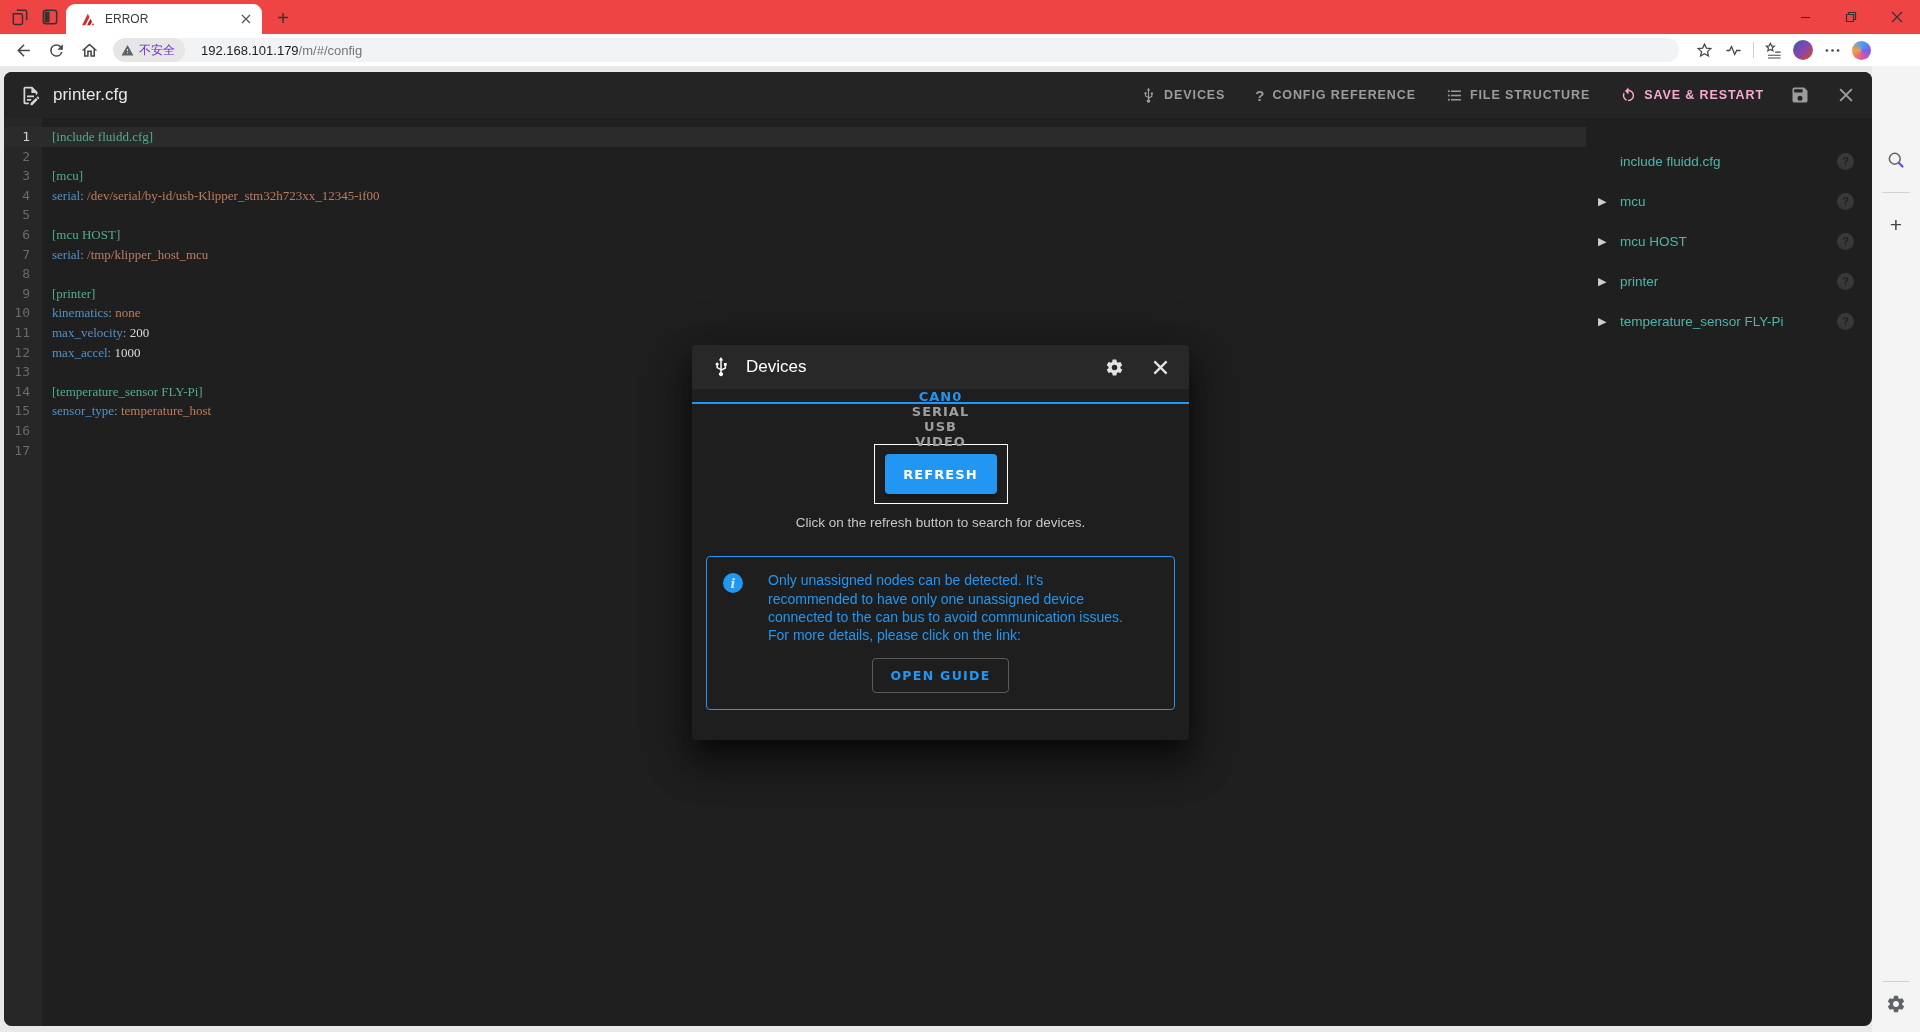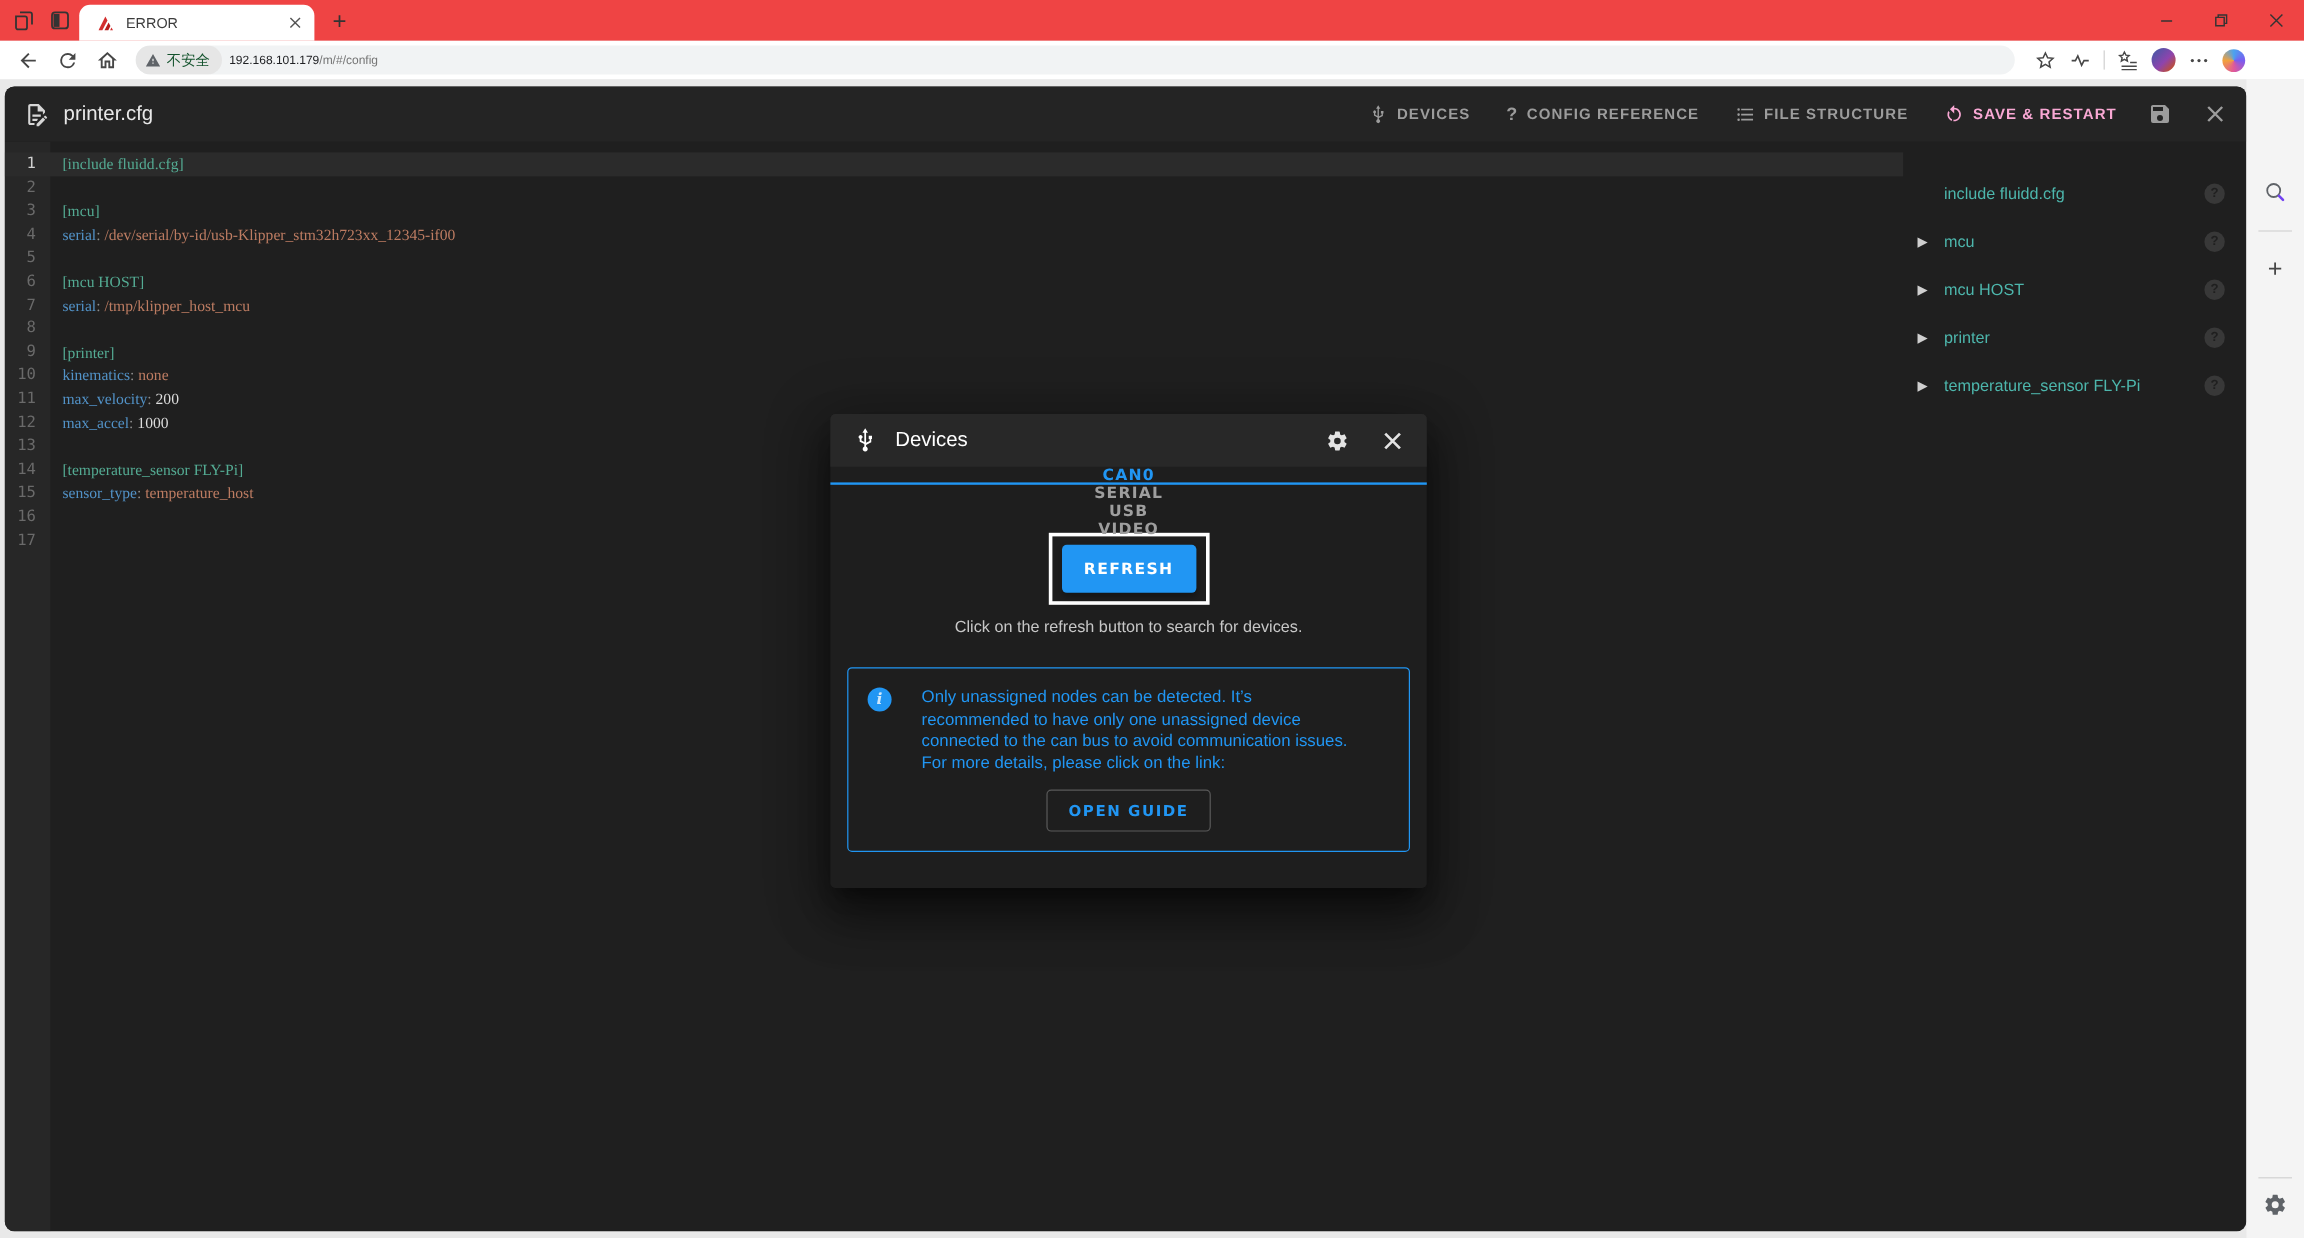--- a/index.html
+++ b/index.html
@@ -20,22 +20,22 @@
   .win-btn { width:46px; height:34px; display:flex; align-items:center; justify-content:center; color:#333; }
 
   .toolbar { position:absolute; left:0; top:34px; width:1920px; height:32px; background:#ffffff;
     display:flex; align-items:center; }
   .tb-icon { width:19px; height:19px; color:#474747; margin-left:14px; flex:none; }
   .addressbar { margin-left:14px; width:1566px; height:24px; background:#f1f3f4; border-radius:12px;
     display:flex; align-items:center; overflow:hidden; }
   .sec-chip { height:24px; background:#e6e6e6; border-radius:12px; display:flex; align-items:center;
     padding:0 10px 0 8px; }
   .sec-chip svg { width:13px; height:13px; }
-  .sec-label { font-size:12px; color:#14532d; margin-left:5px; font-family:"DejaVu Sans",sans-serif; }
-  .url { font-size:10px; margin-left:6px; color:#202124; }
+  .sec-label { font-size:12px; color:#6d28d9; margin-left:5px; font-family:"DejaVu Sans",sans-serif; }
+  .url { font-size:13px; margin-left:16px; color:#202124; }
   .url .path { color:#757575; }
   .tb-right { display:flex; align-items:center; margin-left:6px; }
   .tb-right .tb-icon { margin-left:10px; }
   .tb-sep { width:1px; height:16px; background:#d0d0d0; margin-left:10px; }
   .avatar { width:20px; height:20px; border-radius:50%; margin-left:10px;
     background:linear-gradient(135deg,#3b5ba5,#8e44ad 55%,#d35400); }
   .copilot { width:19px; height:19px; border-radius:50%; margin-left:10px; margin-right:10px;
     background:conic-gradient(#4aa3f0,#7a5cf0,#e0589a,#f2a13c,#4aa3f0); }
 
   
@@ -90,21 +90,21 @@
   .mh-icon { width:19px; height:19px; color:#e3e3e3; cursor:pointer; }
   .mh-icon + .mh-icon { margin-left:26px; width:21px; height:21px; }
   .mtabs { display:flex; height:44px;flex-direction:column; }
   .mtab { flex:1; display:flex; align-items:center; justify-content:center; position:relative;
     color:#9e9e9e; font-size:13px; font-weight:bold; letter-spacing:1px; cursor:pointer;
     font-family:"DejaVu Sans",sans-serif; }
   .mtab.active { color:#2196f3; }
   .mtab.active::after { content:''; position:absolute; left:0; right:0; bottom:0; height:2px;
     background:#2196f3; }
   .modal-body { padding-bottom:30px; }
-  .red-box { margin:11px auto 0; width:134px; height:60px; border:3px solid #ffffff;
+  .red-box { margin:11px auto 0; width:134px; height:60px; border:1px solid #ffffff;
     display:flex; align-items:center; justify-content:center; }
   .refresh-btn { width:112px; height:40px; background:#2196f3; border:none; border-radius:4px;
     color:#fff; font-size:13px; font-weight:bold; letter-spacing:1.1px; cursor:pointer;
     font-family:"DejaVu Sans",sans-serif; box-shadow:0 3px 5px rgba(0,0,0,.3); }
   .caption { margin:10px auto 0; max-width:330px; text-align:center; color:#c7c7c7;
     font-size:13.5px; line-height:1.35; }
   .alert { margin:24px 14px 0; border:1.5px solid #2196f3; border-radius:4px; padding:14px 16px 16px; }
   .alert-row { display:flex; }
   .info-icon { flex:none; width:20px; height:20px; border-radius:50%; background:#2196f3;
     color:#cfe7fb; font-size:13px; font-weight:bold; font-style:italic;

